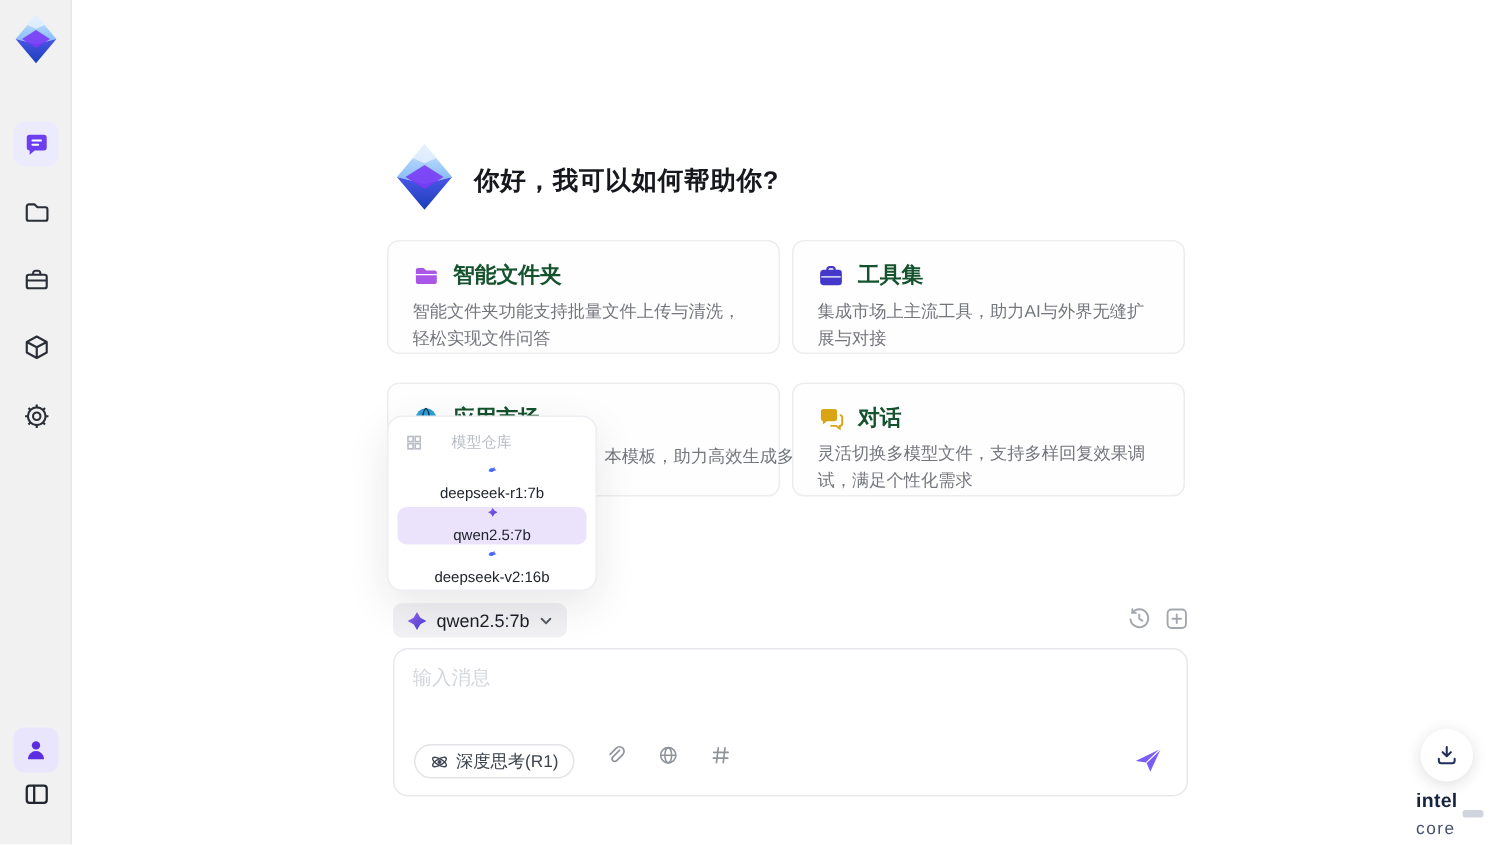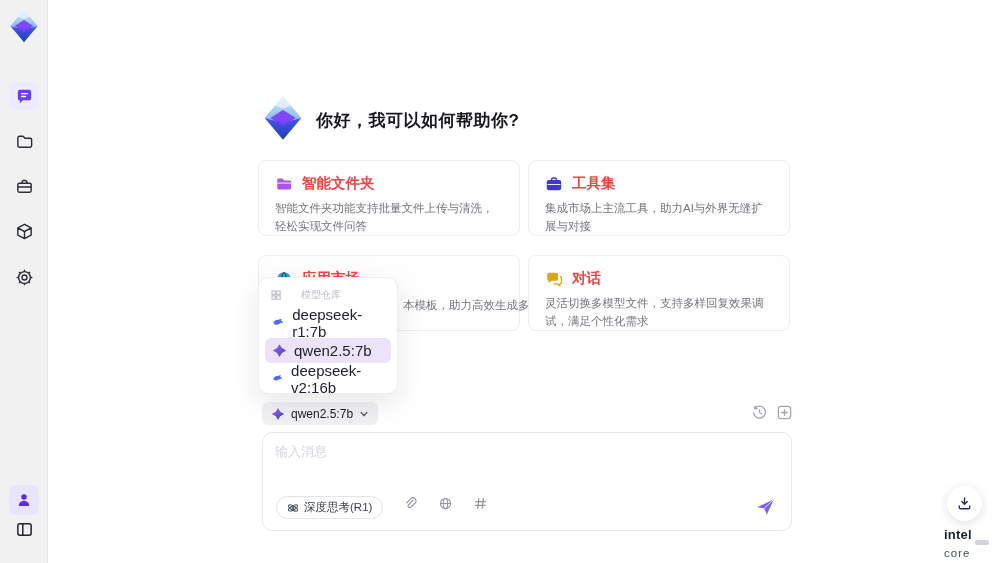--- a/index.html
+++ b/index.html
@@ -13,28 +13,28 @@
   .side-tile.active { background:#eceafd; }
   .side-tile.active-user { background:#e9e5fc; border-radius:7px; }
 
   
   .greet-logo { position:absolute; left:260px; top:95px; width:46px; height:46px; }
   .greet-title { position:absolute; left:316px; top:109px; font-size:17px; font-weight:bold; color:#16181d; letter-spacing:.5px; }
 
   
   .card { position:absolute; width:262px; height:76px; background:#fffefe; border:1px solid #ededf0; border-radius:8px; padding:13px 16px; cursor:pointer; }
   .card-head { display:flex; align-items:center; gap:9px; }
-  .card-title { font-size:14.5px; font-weight:bold; color:#ef4444; }
+  .card-title { font-size:14.5px; font-weight:bold; color:#14532d; }
   .card-desc { margin-top:6px; font-size:11.5px; line-height:1.6; color:#73767d; }
   .card-desc.fragment { position:absolute; left:144px; top:40px; white-space:nowrap; margin:0; }
 
   
   .dropdown { position:absolute; left:258px; top:277px; width:140px; height:117px; background:#fff; border:1px solid #ededf2; border-radius:10px; box-shadow:0 10px 28px rgba(25,28,40,.10); z-index:30; padding:6px 6px; }
   .dd-header { display:flex; align-items:center; gap:20px; padding:4px 6px 5px; font-size:10px; color:#b9bdc6;font-family:Liberation Mono, monospace; }
-  .dd-item { display:flex; align-items:center; gap:7px; height:25px; padding:0 7px; margin-top:3px; border-radius:6px; font-size:15px; color:#20242c; cursor:pointer; }
+  .dd-item { display:flex; align-items:center; gap:7px; height:25px; padding:0 7px; margin-top:3px; border-radius:6px; font-size:10px; color:#20242c; cursor:pointer;flex-direction:column; }
   .dd-item.selected { background:#ebe3fb; }
 
   
   .model-btn { position:absolute; left:262px; top:402px; height:23px; padding:0 9px; display:flex; align-items:center; gap:6px; background:#f1f1f4; border-radius:6px; font-size:12px; color:#1b1e24; cursor:pointer; }
 
   .mini-icon-btn { position:absolute; top:404px; width:17px; height:17px; cursor:pointer; }
   .mini-icon-btn.history { left:751px; }
   .mini-icon-btn.newchat { left:776px; }
 
   

